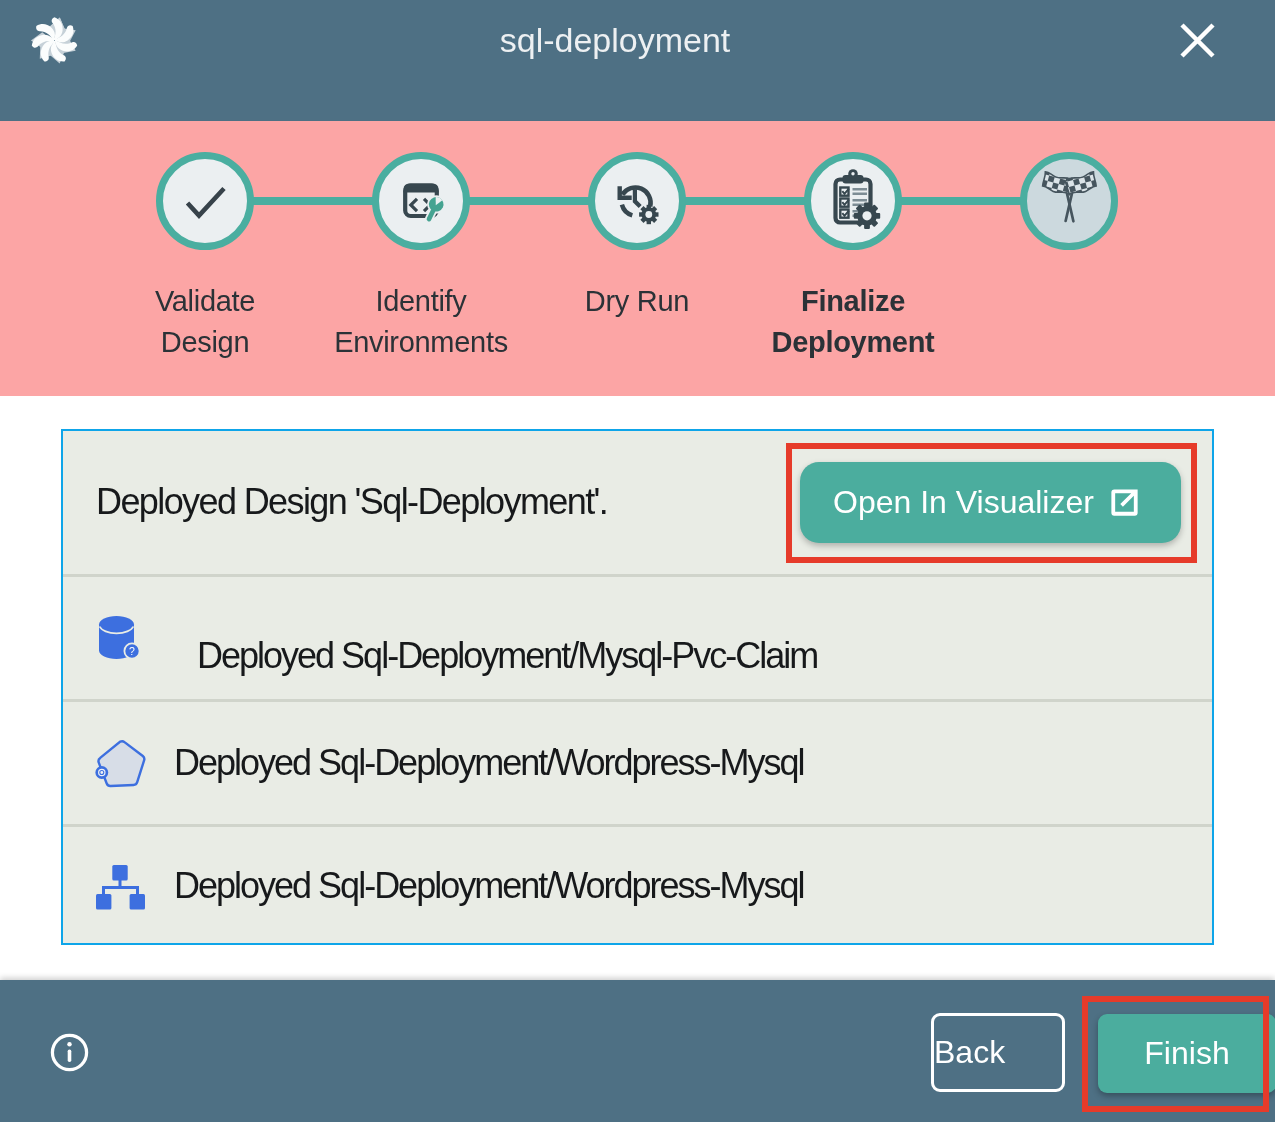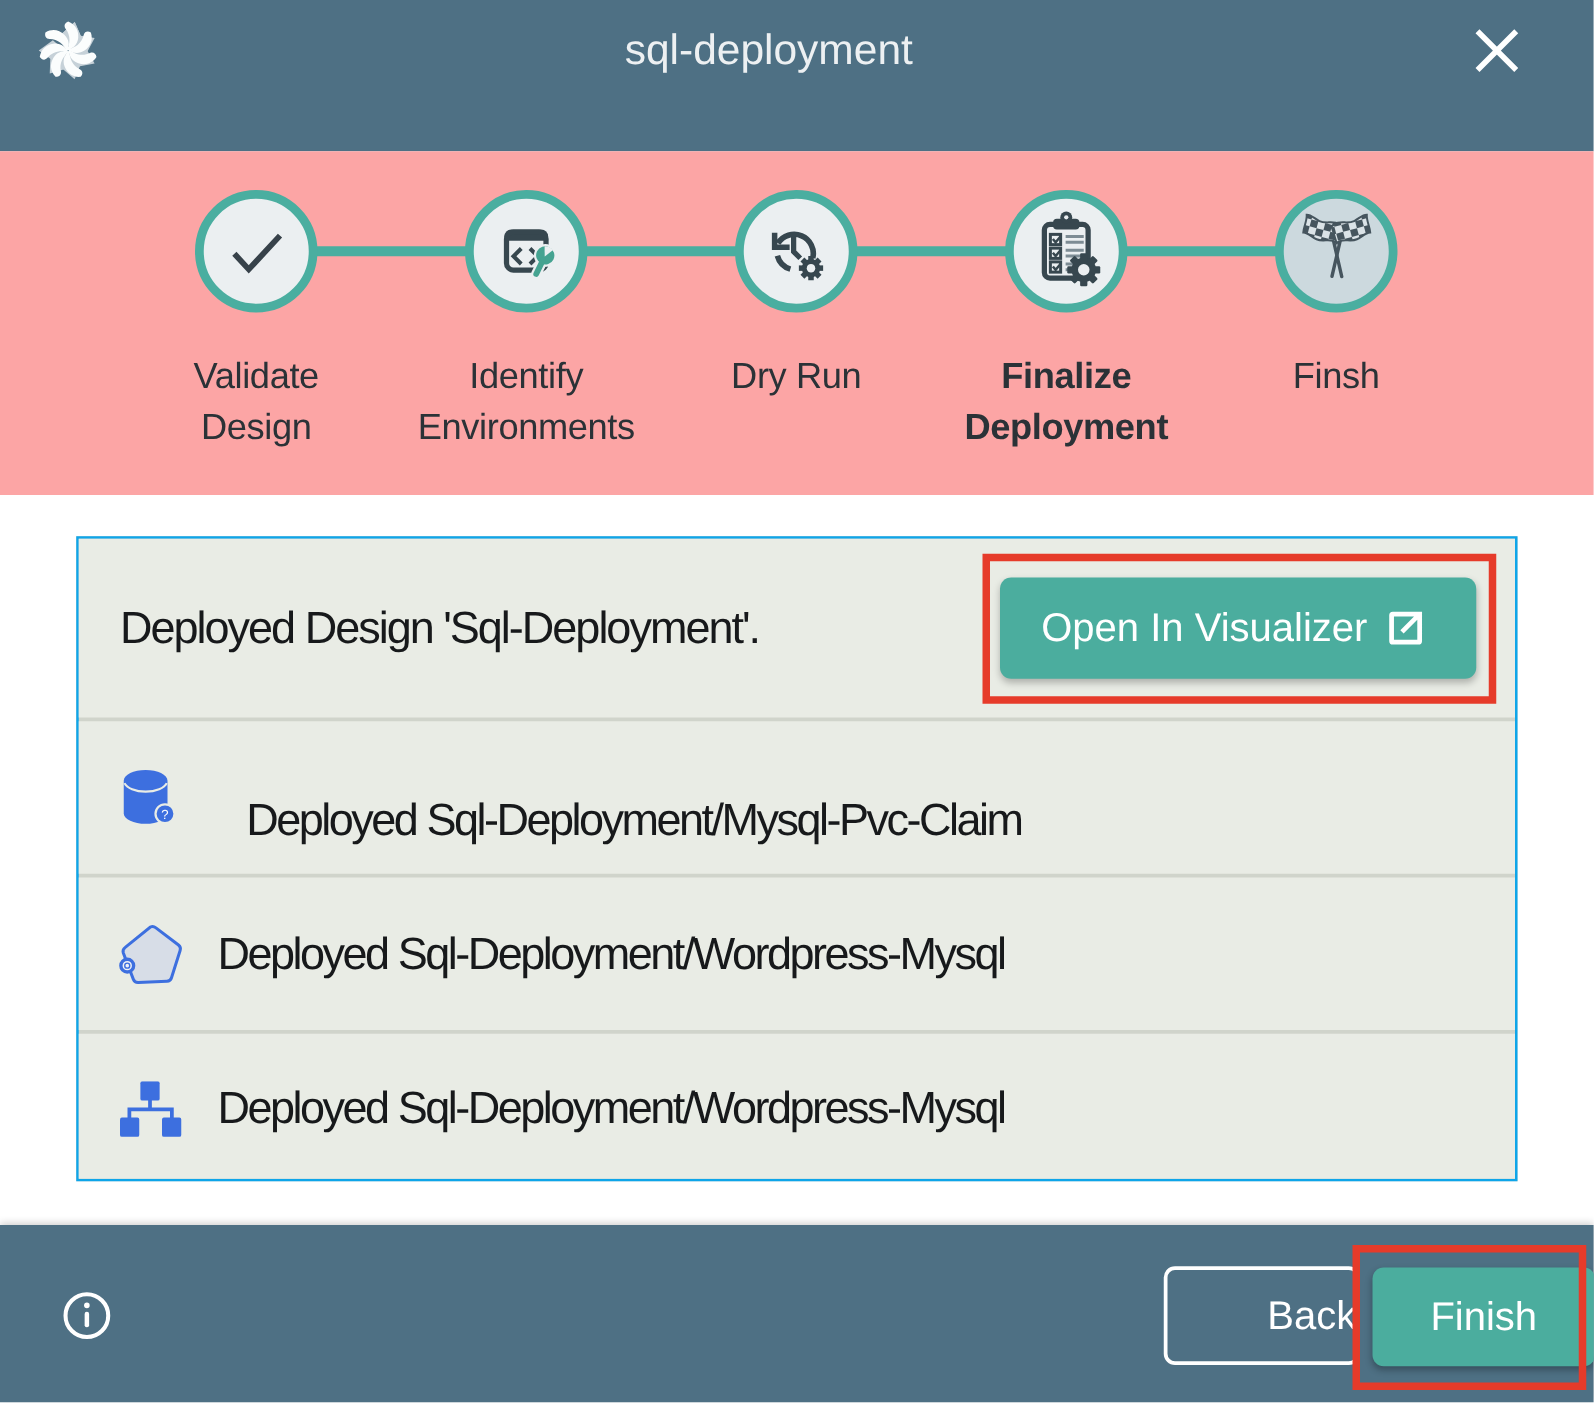--- a/index.html
+++ b/index.html
@@ -20,25 +20,25 @@
 .slabel { position:absolute; top:160px; width:240px; text-align:center; font-size:29px; letter-spacing:-0.3px; line-height:41px; color:#2b3237; }
 
 
 .rows { position:absolute; left:61px; top:429px; width:1153px; border:2px solid #0ea5e9; background:#d0d4cb; }
 .row { position:relative; background:#e9ece5; }
 .rowtext { position:absolute; left:35px; font-size:36px; letter-spacing:-2px; color:#17191b; }
 .ricon { position:absolute; left:35px; }
 
 
 .annot { position:absolute; border:6px solid #e63b2a; }
-.btn-viz { position:absolute; left:737px; top:31px; width:381px; height:81px; background:#4bad9e; border-radius:9px; box-shadow:0 3px 6px rgba(0,0,0,.25); color:#fff; font-size:32px; text-align:left; line-height:81px; }
+.btn-viz { position:absolute; left:737px; top:31px; width:381px; height:81px; background:#4bad9e; border-radius:19px; box-shadow:0 3px 6px rgba(0,0,0,.25); color:#fff; font-size:32px; text-align:left; line-height:81px; }
 
 
 .footer { position:absolute; left:0; top:980px; width:1275px; height:142px; background:#4e7084; box-shadow:0 -2px 6px rgba(0,0,0,.2); }
-.btn-back { position:absolute; left:931px; top:33px; width:157px; height:79px; border:3px solid #fff; border-radius:9px; color:#fff; font-size:32px; text-align:right; line-height:73px; }
+.btn-back { position:absolute; left:931px; top:33px; width:134px; height:79px; border:3px solid #fff; border-radius:9px; color:#fff; font-size:32px; text-align:left; line-height:73px; }
 .btn-finish { position:absolute; left:1098px; top:34px; width:178px; height:79px; background:#4bad9e; border-radius:9px; color:#fff; font-size:32px; text-align:center; line-height:79px; box-shadow:0 3px 6px rgba(0,0,0,.3); }
 </style>
 </head>
 <body>
 
 <div class="header">
   <svg class="logo" viewBox="0 0 100 100">
     <g fill="#c6d1d8">
       <path transform="rotate(13 50 50)" d="M50 2 L67 25 L51 44 L34 25 Z"></path>
       <path transform="rotate(13 50 50)" d="M50 2 L67 25 L51 44 L34 25 Z"></path>
@@ -191,21 +191,20 @@
         </g>
         <path d="M44 21.5 C38 17 32.5 23 26.5 21.8 C22 20.9 19.5 18.6 16 19.6 C17.6 24.3 16 28.8 17 33.3 C20.6 32.5 23.6 34.8 28 35.6 C33.8 36.6 38 31.4 43.5 34.3 Z" fill="none" stroke="#46555e" stroke-width="1.5"></path>
       </g>
     </svg>
   </div>
 
   <div class="slabel" style="left:85px;">Validate<br>Design</div>
   <div class="slabel" style="left:301px;">Identify<br>Environments</div>
   <div class="slabel" style="left:517px;">Dry Run</div>
   <div class="slabel" style="left:733px;font-weight:bold;">Finalize<br>Deployment</div>
-  <div class="slabel" style="left:949px;">Finsh</div>
 </div>
 
 <div class="rows">
   <div class="row" style="height:143px;">
     <div class="rowtext" style="left:33px; top:50px; letter-spacing:-1.6px;">Deployed Design 'Sql-Deployment'.</div>
     <div class="btn-viz"><span style="margin-left:33px;">Open In Visualizer</span>
       <svg style="position:absolute;left:307px;top:23px;" width="35" height="35" viewBox="0 0 24 24">
           <path d="M5 3h9v2.6H5.6v12.8h12.8V10h2.6v9a2 2 0 0 1-2 2H5a2 2 0 0 1-2-2V5a2 2 0 0 1 2-2z M12.5 3H21v8.5h-2.6V7.4l-7.5 7.5-1.8-1.8 7.5-7.5h-4.1z" fill="#fff"></path>
         </svg>
     </div>

